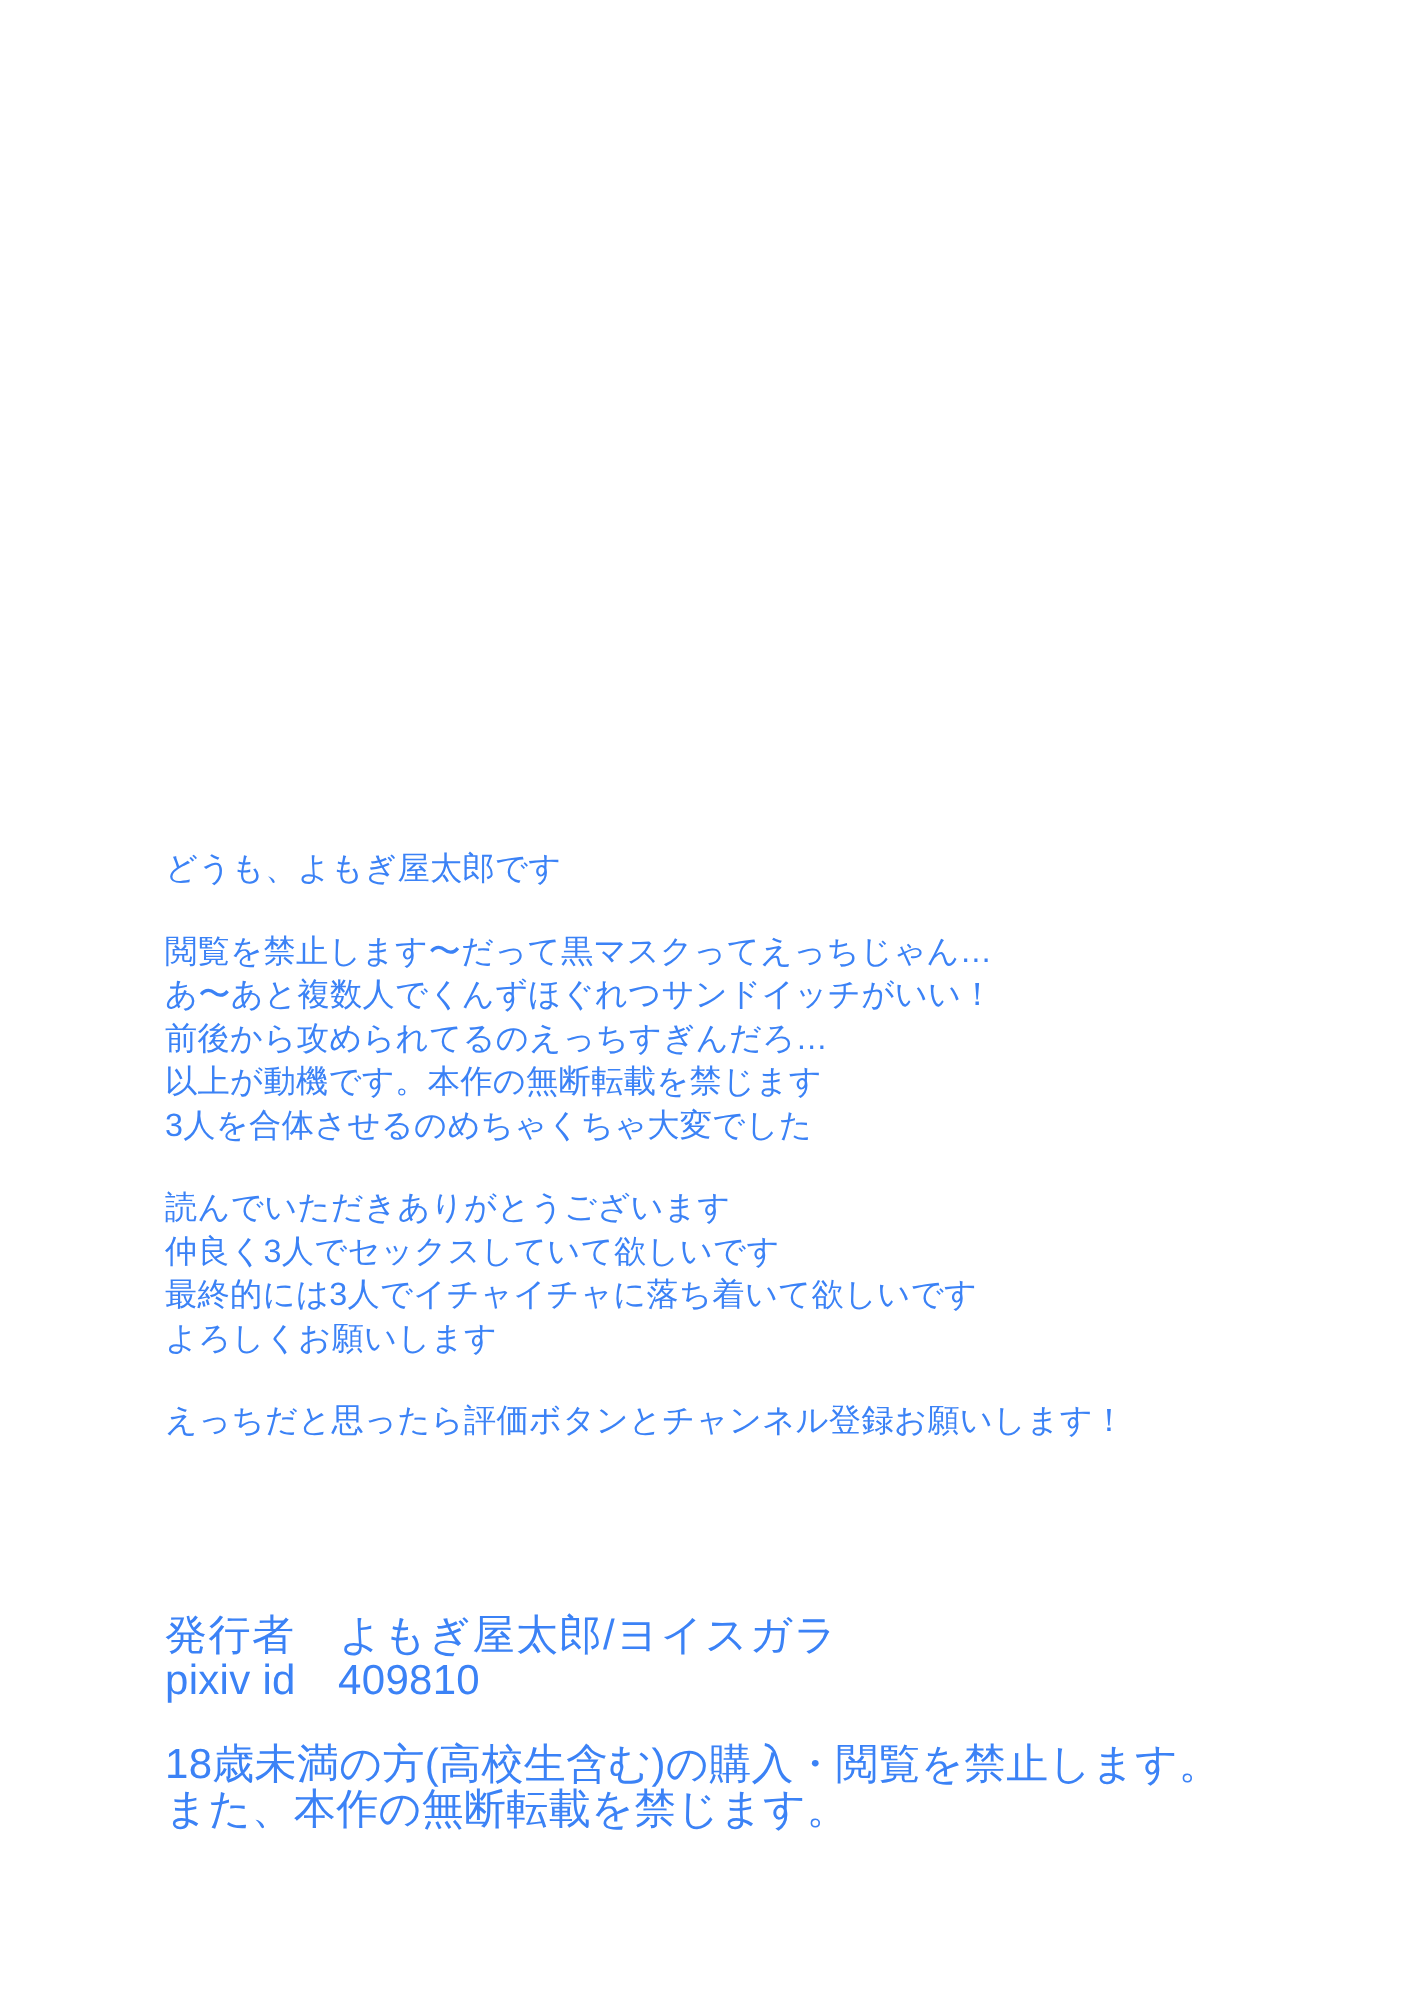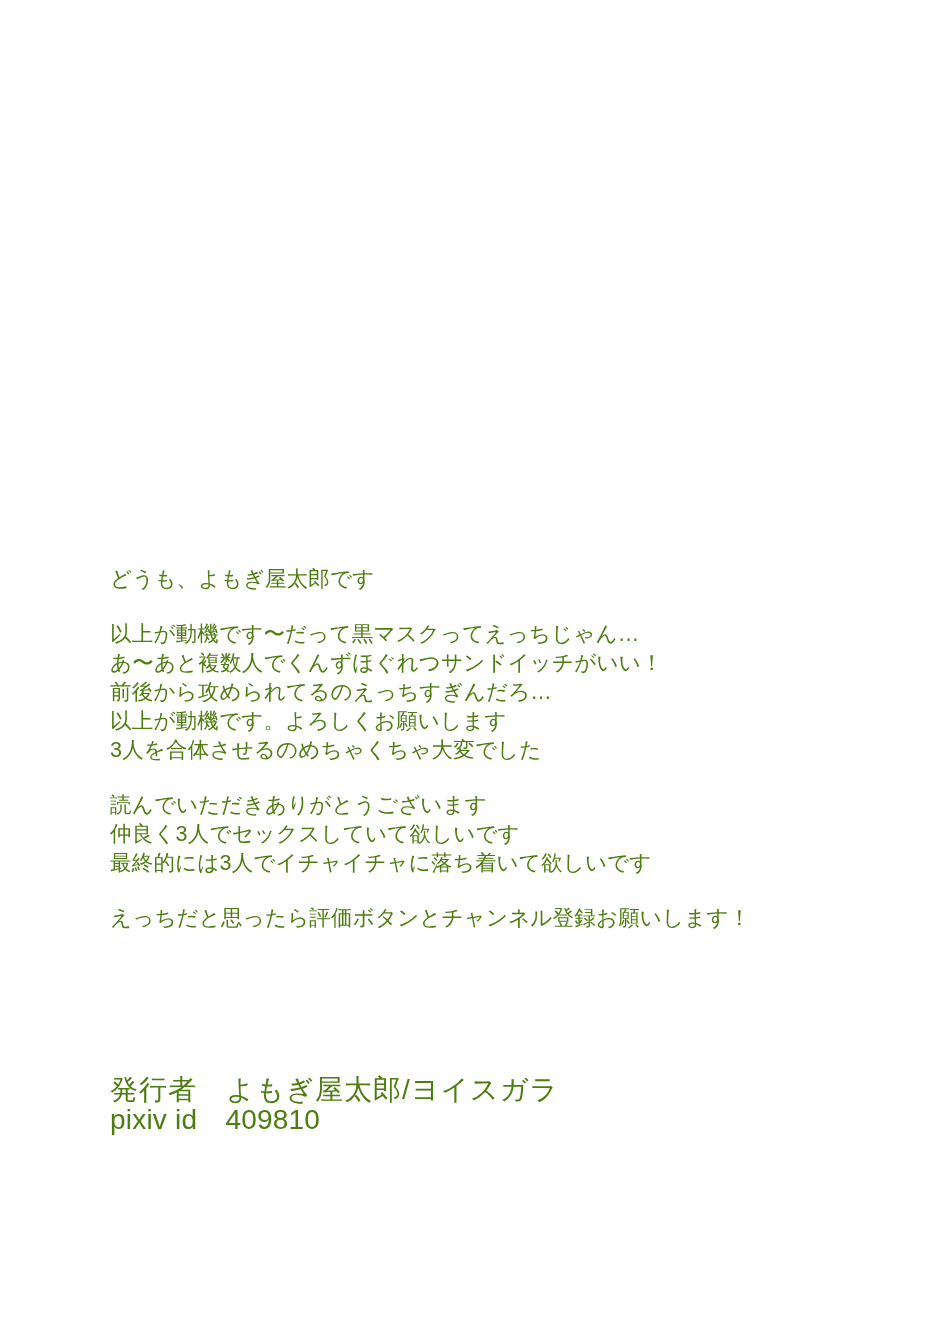--- a/index.html
+++ b/index.html
@@ -30,21 +30,21 @@
     margin: 0 0 26px 0;
   }
   .para:last-child {
     margin-bottom: 0;
   }
   .line {
     font-size: 21.5px;
     line-height: 29px;
     letter-spacing: 0.2px;
     white-space: pre;
-    color: #4d7c0f;
+    color: #3b82f6;
   }
   .colophon {
     position: absolute;
     left: 110px;
     top: 1075px;
     width: 780px;
   }
   .colophon .line {
     font-size: 28px;
     line-height: 30px;
@@ -62,42 +62,47 @@
 
 <div class="page">
 
   <div class="afterword">
 
     <div class="para">
       <div class="line">どうも、よもぎ屋太郎です</div>
     </div>
 
     <div class="para">
-      <div class="line">以上が動機です〜だって黒マスクってえっちじゃん…</div>
+      <div class="line">閲覧を禁止します〜だって黒マスクってえっちじゃん…</div>
       <div class="line">あ〜あと複数人でくんずほぐれつサンドイッチがいい！</div>
       <div class="line">前後から攻められてるのえっちすぎんだろ…</div>
-      <div class="line">以上が動機です。よろしくお願いします</div>
+      <div class="line">以上が動機です。本作の無断転載を禁じます</div>
       <div class="line">3人を合体させるのめちゃくちゃ大変でした</div>
     </div>
 
     <div class="para">
       <div class="line">読んでいただきありがとうございます</div>
       <div class="line">仲良く3人でセックスしていて欲しいです</div>
       <div class="line">最終的には3人でイチャイチャに落ち着いて欲しいです</div>
+      <div class="line">よろしくお願いします</div>
     </div>
 
     <div class="para">
       <div class="line">えっちだと思ったら評価ボタンとチャンネル登録お願いします！</div>
     </div>
 
   </div>
 
   <div class="colophon">
 
     <div class="colophon-block">
       <div class="line publisher-label">発行者　よもぎ屋太郎/ヨイスガラ</div>
       <div class="line">pixiv id　409810</div>
     </div>
 
+    <div class="colophon-block">
+      <div class="line">18歳未満の方(高校生含む)の購入・閲覧を禁止します。</div>
+      <div class="line">また、本作の無断転載を禁じます。</div>
+    </div>
 
   </div>
 
 </div>
 
 </body></html>

